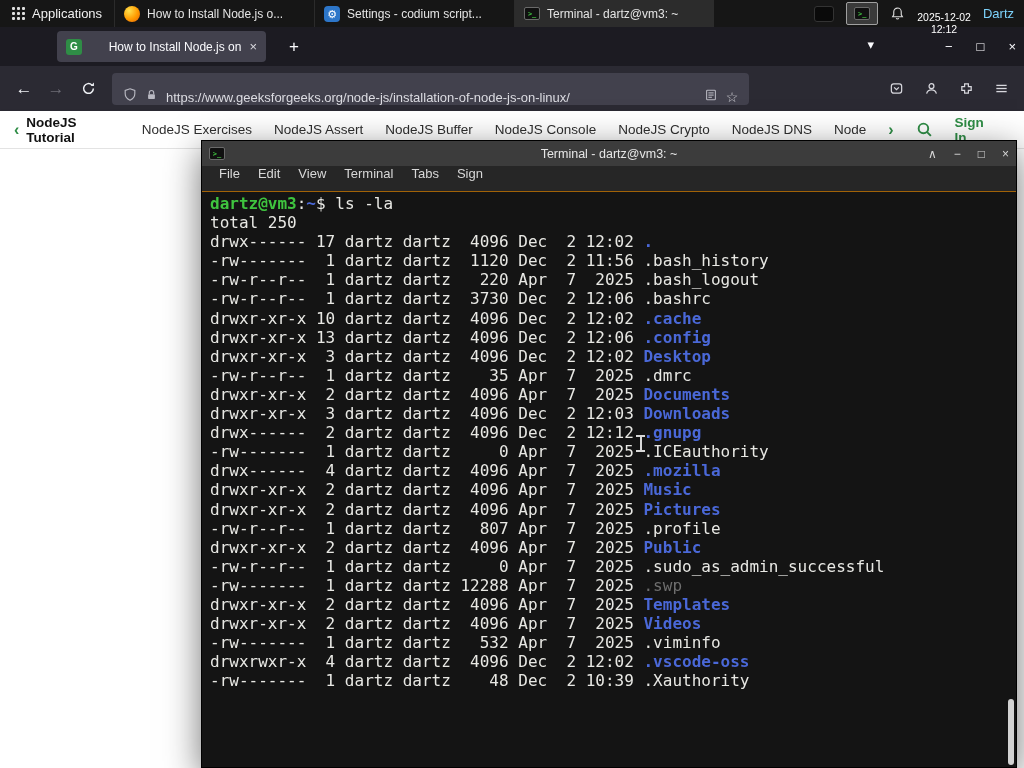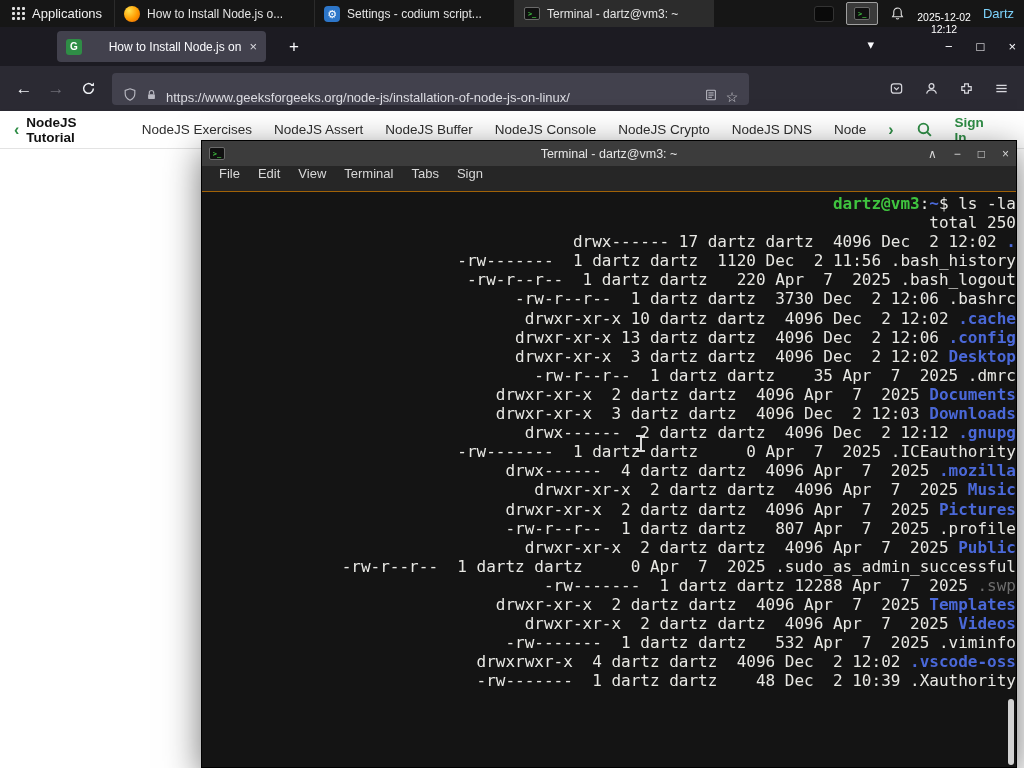--- a/index.html
+++ b/index.html
@@ -72,21 +72,21 @@
             display:flex;flex-direction:column;border:1px solid #000;box-shadow:0 10px 34px rgba(0,0,0,.55);}
   .t-titlebar{position:relative;height:25px;background:#3c3c3c;display:flex;align-items:center;
               padding:0 7px;color:#e6e6e6;font-size:12.5px;flex:0 0 25px;}
   .t-title{position:absolute;left:0;right:0;text-align:center;pointer-events:none;}
   .t-buttons{margin-left:auto;display:flex;gap:17px;color:#d6d6d6;font-size:12px;z-index:2;}
   .t-menubar{height:26px;background:#262626;display:flex;align-items:flex-start;padding:0 8px;
              color:#d8d8d8;font-size:13px;flex:0 0 26px;border-bottom:1px solid #a16207;}
   .t-menubar span{padding:0 9px;}
   .t-body{position:relative;flex:1;background:#141414;overflow:hidden;padding:2px 0 0 8px;
           font-family:"DejaVu Sans Mono",monospace;font-size:16px;line-height:19.1px;color:#e8e8e4;}
-  .tline{white-space:pre;text-align:right;}
+  .tline{white-space:pre;}
   .g{color:#3fc43f;font-weight:bold;}
   .b{color:#4a68d8;font-weight:bold;}
   [data-name="row-filename"].dir{color:#4a68d8;font-weight:bold;}
   [data-name="row-filename"].dim{color:#6e6e6e;}
   .t-scroll-thumb{position:absolute;right:2px;bottom:2px;width:6px;height:66px;background:#d2d2d2;border-radius:3px;}
   .ibeam{position:absolute;left:434px;top:243px;width:9px;height:17px;}
   .ibeam:before,.ibeam:after{content:"";position:absolute;left:0;width:9px;height:2px;background:#d8d8d8;}
   .ibeam:before{top:0}.ibeam:after{bottom:0}
   .ibeam i{position:absolute;left:3.5px;top:1px;bottom:1px;width:2px;background:#d8d8d8;}
 </style>

